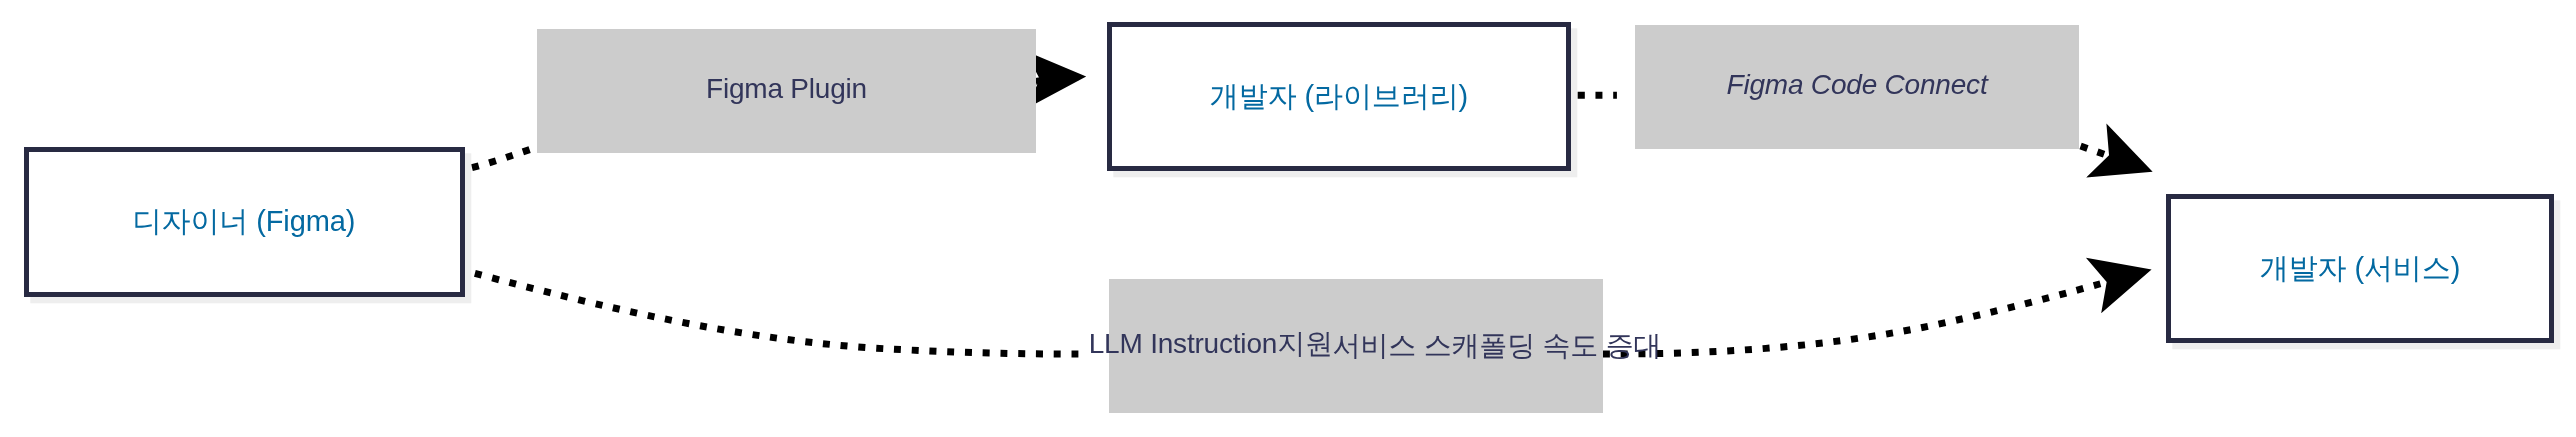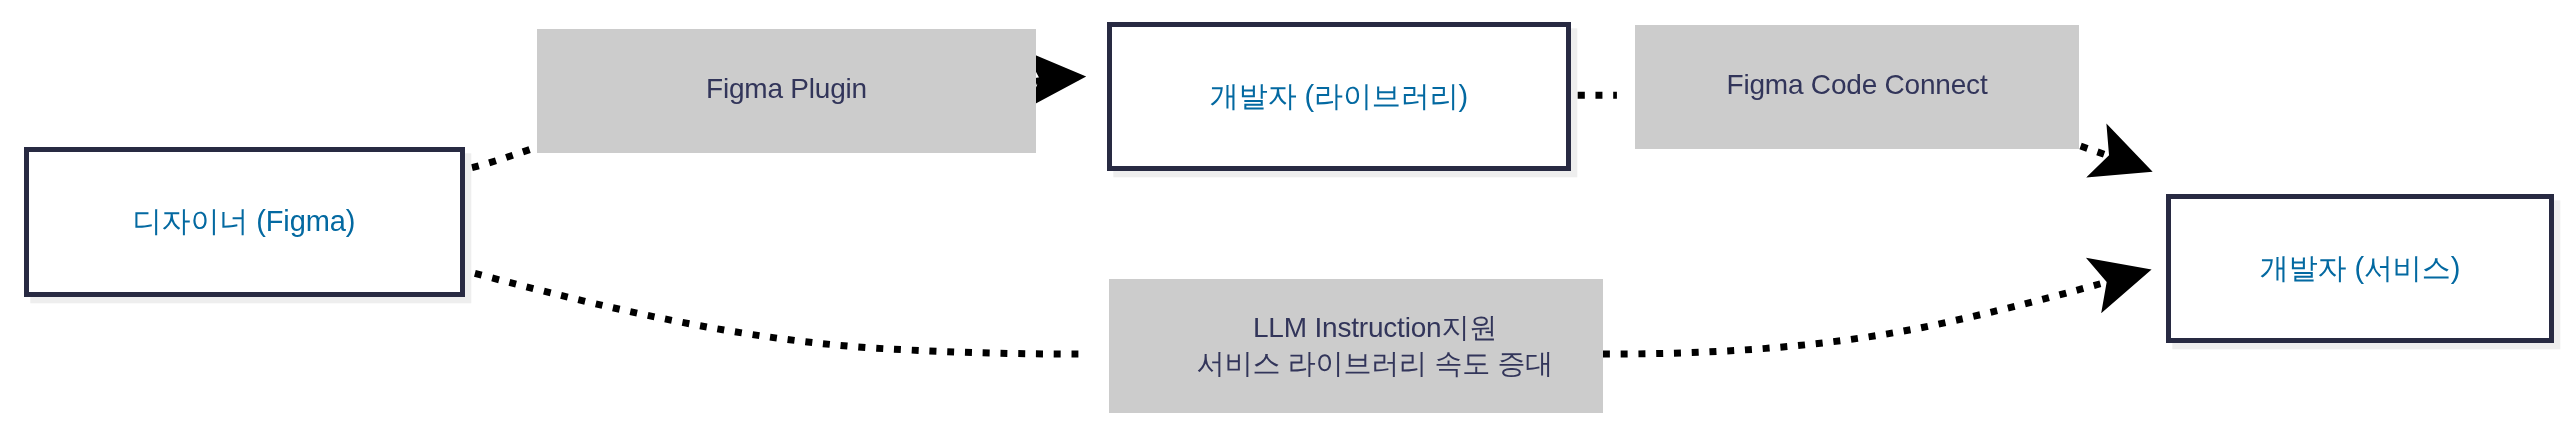--- a/index.html
+++ b/index.html
@@ -43,21 +43,20 @@
     white-space: nowrap;
     text-align: center;
     letter-spacing: -0.1px;
   }
   .edge-label {
     position: absolute;
     box-sizing: border-box;
     background: #cccccc;
     color: #32355a;
     display: flex;
-    flex-direction: column;
     align-items: center;
     justify-content: center;
     text-align: center;
     z-index: 2;
     line-height: 1.14;
   }
   .edge-label .l1,
   .edge-label .l2 {
     font-size: 28px;
     white-space: nowrap;
@@ -96,23 +95,23 @@
   </div>
 
   <div class="node" style="left:2166px; top:146px; width:388px; height:149px;margin-top:48px;">
     <span class="node-label">개발자 (서비스)</span>
   </div>
 
   <div class="edge-label" style="left:537px; top:28.5px; width:499px; height:124px;">
     <span class="l1">Figma Plugin</span>
   </div>
 
-  <div class="edge-label" style="left:1635px; top:25px; width:444px; height:124px;">
+  <div class="edge-label" style="left:1635px; top:25px; width:444px; height:124px;font-style:italic;">
     <span class="l1">Figma Code Connect</span>
   </div>
 
   <div class="edge-label" style="left:1109px; top:279px; width:494px; height:134px;padding-left:38px;">
     <span class="l1">LLM Instruction지원</span>
-    <span class="l2">서비스 라이브러리 속도 증대</span>
+    <span class="l2">서비스 스캐폴딩 속도 증대</span>
   </div>
 
 </div>
 
 
 </body></html>

